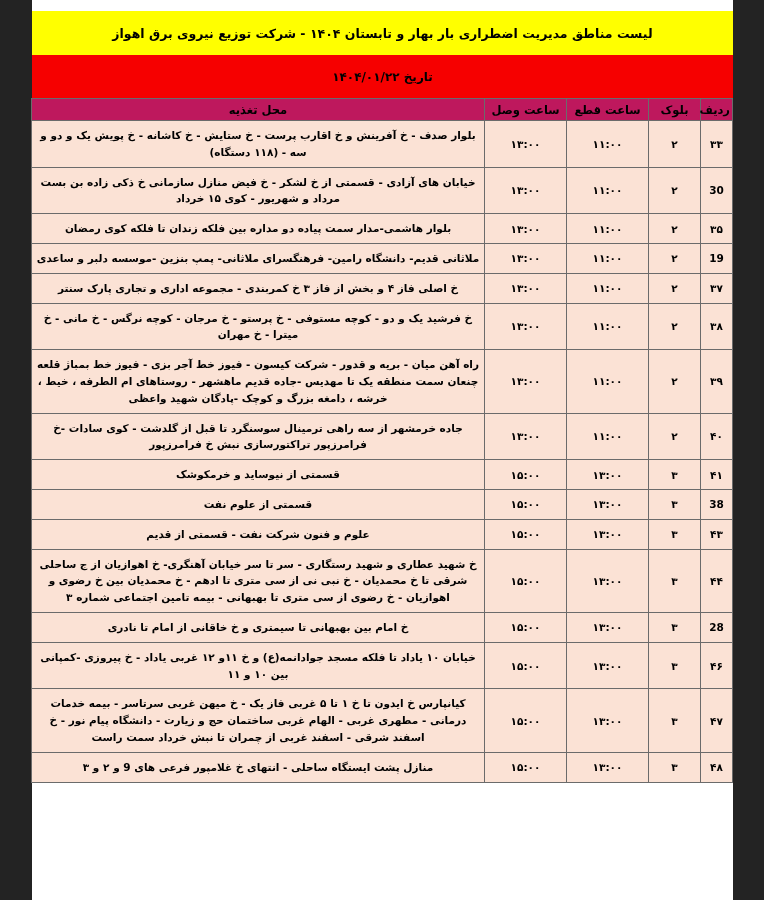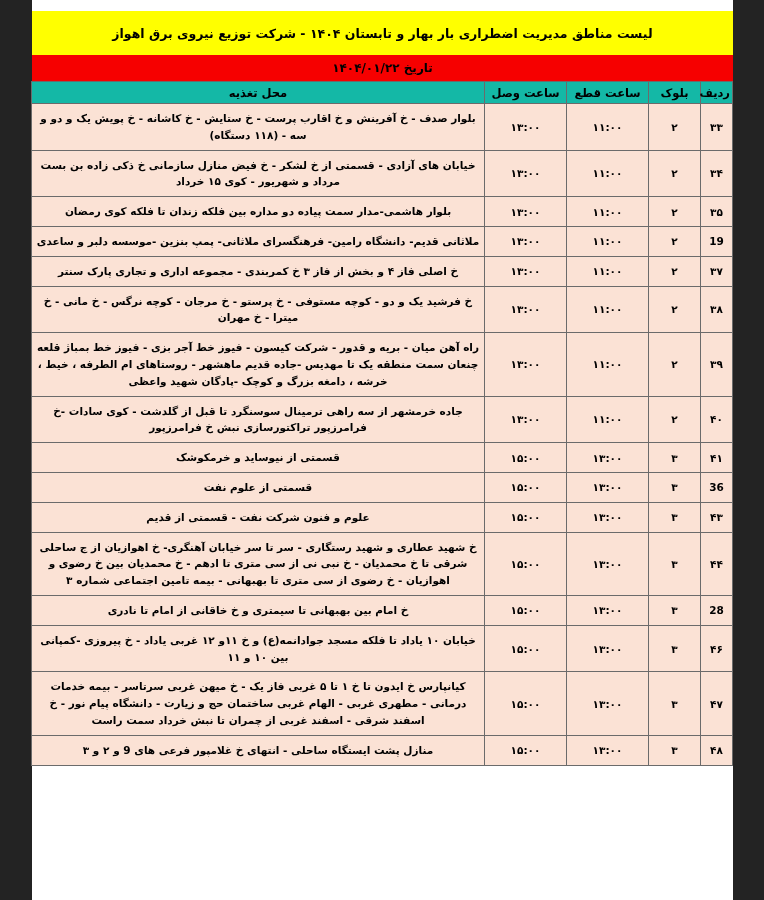--- a/index.html
+++ b/index.html
@@ -53,21 +53,21 @@
     display: flex;
     align-items: center;
     justify-content: center;
     color: #000000;
     font-size: 12.5px;
     font-weight: bold;
     letter-spacing: 0;
     direction: rtl;
   }
   .banner-date {
-    height: 26px;
+    height: 43px;
     background: #f60000;
     display: flex;
     align-items: center;
     justify-content: center;
     color: #000000;
     font-size: 12px;
     font-weight: bold;
     direction: rtl;
   }
   table.schedule {
@@ -76,21 +76,21 @@
     table-layout: fixed;
     direction: rtl;
   }
   table.schedule th,
   table.schedule td {
     border: 1px solid #6b6b6b;
     box-sizing: border-box;
     vertical-align: middle;
   }
   table.schedule thead th {
-    background: #14b8a6;
+    background: #be185d;
     color: #000000;
     font-size: 11.5px;
     font-weight: bold;
     height: 22px;
     padding: 2px 2px;
     text-align: center;
   }
   table.schedule tbody td {
     background: #fbe2d5;
     color: #000000;
@@ -149,21 +149,21 @@
       </thead>
       <tbody id="table-body">
           <tr>
             <td class="num">۳۳</td>
             <td class="num">۲</td>
             <td class="num">۱۱:۰۰</td>
             <td class="num">۱۳:۰۰</td>
             <td class="loc">بلوار صدف - خ آفرینش و خ اقارب پرست - خ ستایش - خ کاشانه - خ پویش یک و دو و سه -  (۱۱۸ دستگاه)</td>
           </tr>
           <tr>
-            <td class="num">۳۴</td>
+            <td class="num">30</td>
             <td class="num">۲</td>
             <td class="num">۱۱:۰۰</td>
             <td class="num">۱۳:۰۰</td>
             <td class="loc">خیابان های آزادی - قسمتی از خ لشکر - خ فیض منازل سازمانی خ ذکی زاده بن بست مرداد و شهریور - کوی ۱۵ خرداد</td>
           </tr>
           <tr>
             <td class="num">۳۵</td>
             <td class="num">۲</td>
             <td class="num">۱۱:۰۰</td>
             <td class="num">۱۳:۰۰</td>
@@ -205,21 +205,21 @@
             <td class="loc">جاده خرمشهر از سه راهی ترمینال سوسنگرد تا قبل از گلدشت - کوی سادات -خ فرامرزپور تراکتورسازی نبش خ فرامرزپور</td>
           </tr>
           <tr>
             <td class="num">۴۱</td>
             <td class="num">۳</td>
             <td class="num">۱۳:۰۰</td>
             <td class="num">۱۵:۰۰</td>
             <td class="loc">قسمتی از نیوساید و خرمکوشک</td>
           </tr>
           <tr>
-            <td class="num">36</td>
+            <td class="num">38</td>
             <td class="num">۳</td>
             <td class="num">۱۳:۰۰</td>
             <td class="num">۱۵:۰۰</td>
             <td class="loc">قسمتی از علوم نفت</td>
           </tr>
           <tr>
             <td class="num">۴۳</td>
             <td class="num">۳</td>
             <td class="num">۱۳:۰۰</td>
             <td class="num">۱۵:۰۰</td>

